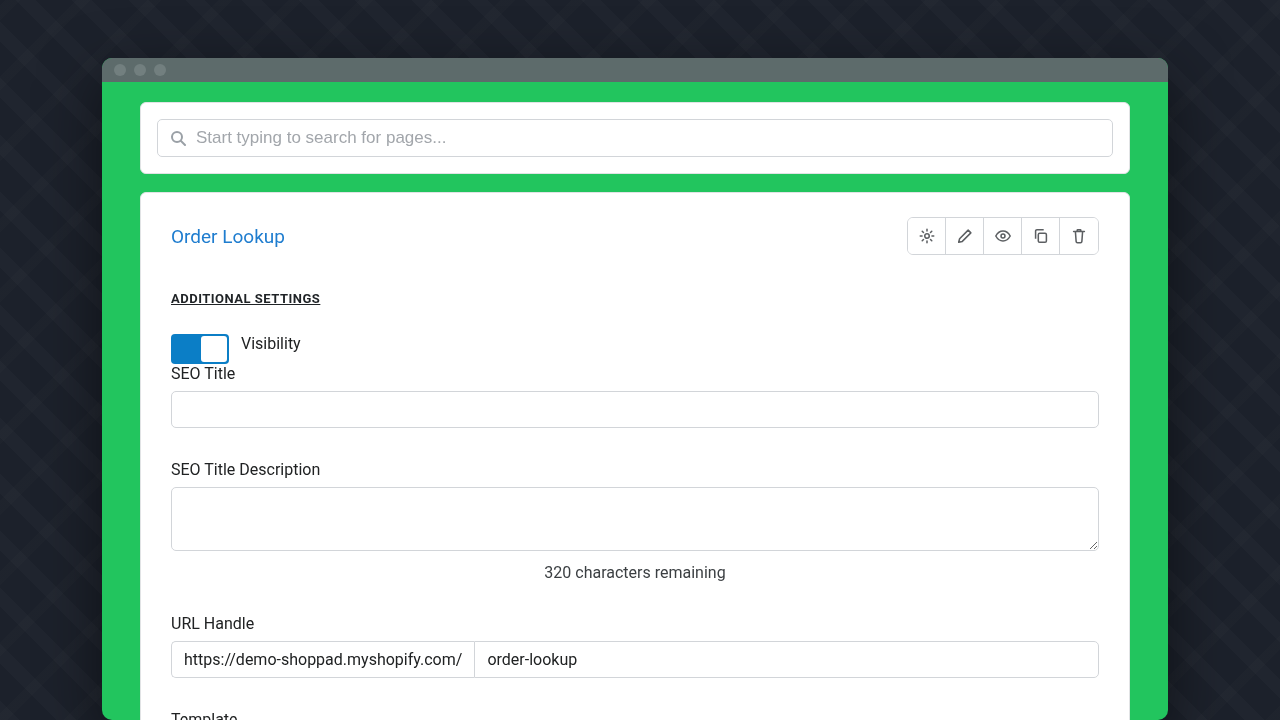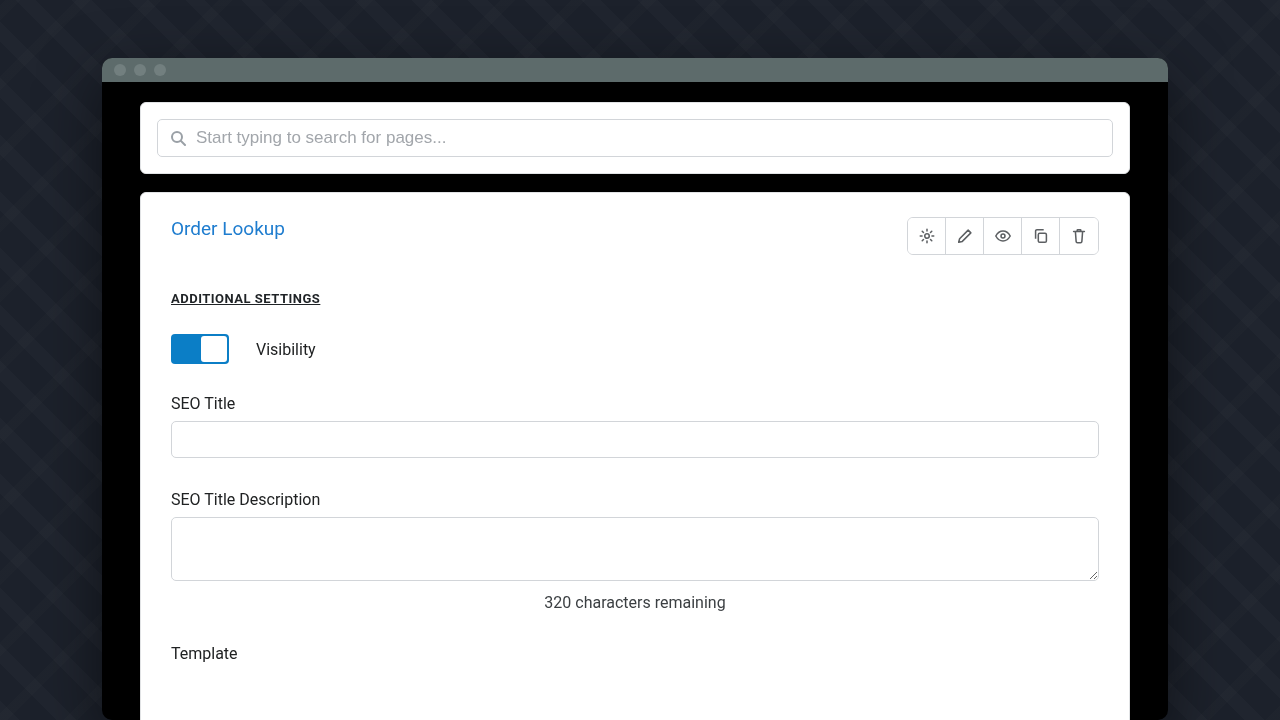--- a/index.html
+++ b/index.html
@@ -15,21 +15,21 @@
     background-image: repeating-linear-gradient(45deg, rgba(255,255,255,0.018) 0 14px, transparent 14px 40px),
                       repeating-linear-gradient(-45deg, rgba(255,255,255,0.012) 0 10px, transparent 10px 50px);
   }
   .window {
     position: absolute;
     left: 102px; top: 58px;
     width: 1066px; height: 662px;
     border-radius: 10px;
     overflow: hidden;
     box-shadow: 0 20px 60px rgba(0,0,0,0.5);
-    background: #000000;
+    background: #22c55e;
   }
   .titlebar {
     height: 24px;
     background: #5d6b6b;
     display: flex; align-items: center;
     padding: 0 12px;
     gap: 8px;
   }
   .traffic {
     width: 12px; height: 12px; border-radius: 50%;
@@ -63,21 +63,21 @@
   .search-box input::placeholder { color: #a2a6ab; }
 
   .page-card {
     margin: 0 38px;
     background: #fff;
     border: 1px solid #e1e3e5;
     border-radius: 6px;
     padding: 24px 30px 40px 30px;
   }
   .page-header {
-    display: flex; justify-content: space-between;
+    display: flex; align-items: center; justify-content: space-between;
     margin-bottom: 36px;
   }
   .page-title-link {
     color: #1f7dcf;
     font-size: 19px;
     font-weight: 400;
     text-decoration: none;
   }
   .action-bar {
     display: flex;
@@ -98,21 +98,21 @@
 
   .section-title {
     font-size: 13px;
     font-weight: 700;
     letter-spacing: 0.5px;
     color: #1f2326;
     margin-bottom: 28px;
     text-decoration: underline;
   }
   .form-row { margin-bottom: 32px; }
-  .visibility-row { display: flex; align-items: center; gap: 27px; margin-bottom: 30px; }
+  .visibility-row { display: flex; gap: 12px; }
   .toggle {
     width: 58px; height: 30px;
     background: #0b7ec6;
     border-radius: 4px;
     position: relative;
     cursor: pointer;
   }
   .toggle-knob {
     position: absolute; right: 2px; top: 2px;
     width: 26px; height: 26px;
@@ -230,20 +230,27 @@
         <label class="field-label">SEO Title</label>
         <input class="text-input" type="text" value="" style="">
       </div>
 
       <div class="form-row">
         <label class="field-label">SEO Title Description</label>
         <textarea class="text-area" style=""></textarea>
         <div class="helper-text">320 characters remaining</div>
       </div>
 
+      <div class="form-row">
+        <label class="field-label">URL Handle</label>
+        <div class="url-group">
+          <div class="url-prefix">https://demo-shoppad.myshopify.com/</div>
+          <input class="url-input" type="text" value="order-lookup" style="">
+        </div>
+      </div>
 
       <div class="form-row">
         <label class="field-label">Template</label>
 
       </div>
 
     </div>
 
   </div>
 </div>

